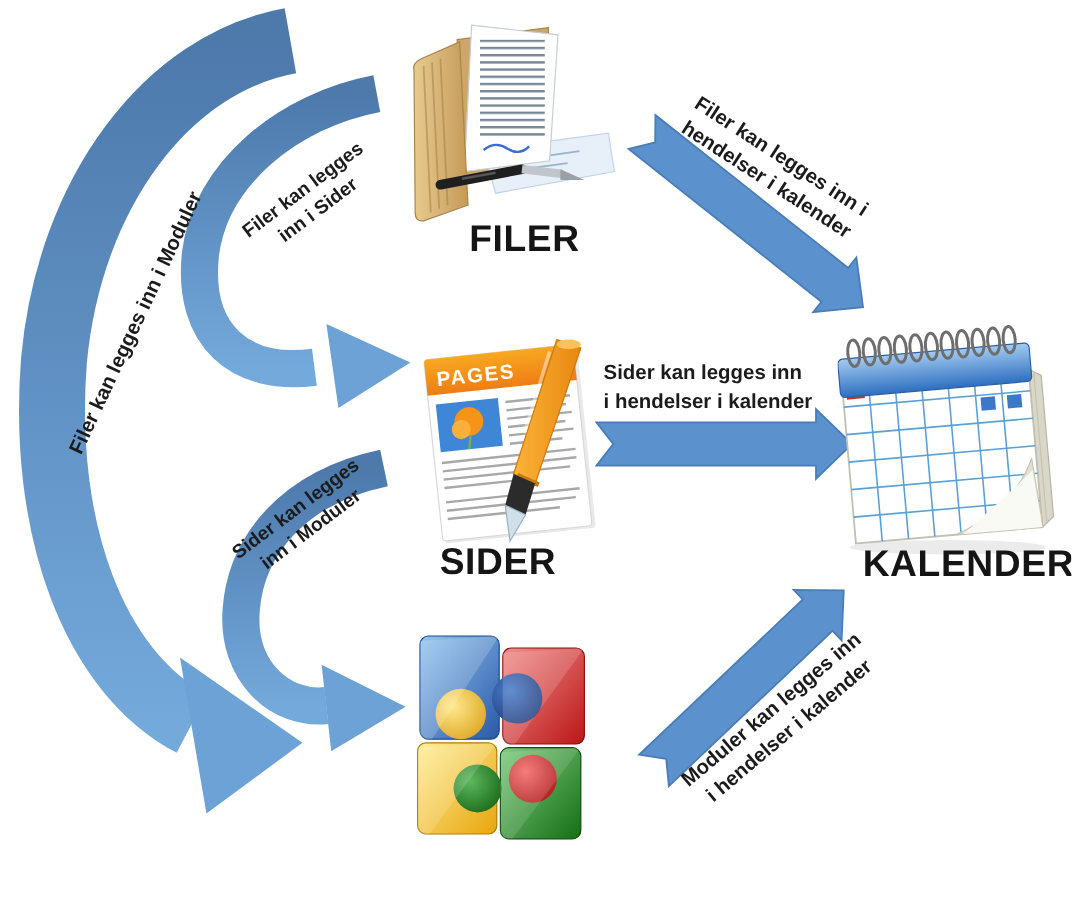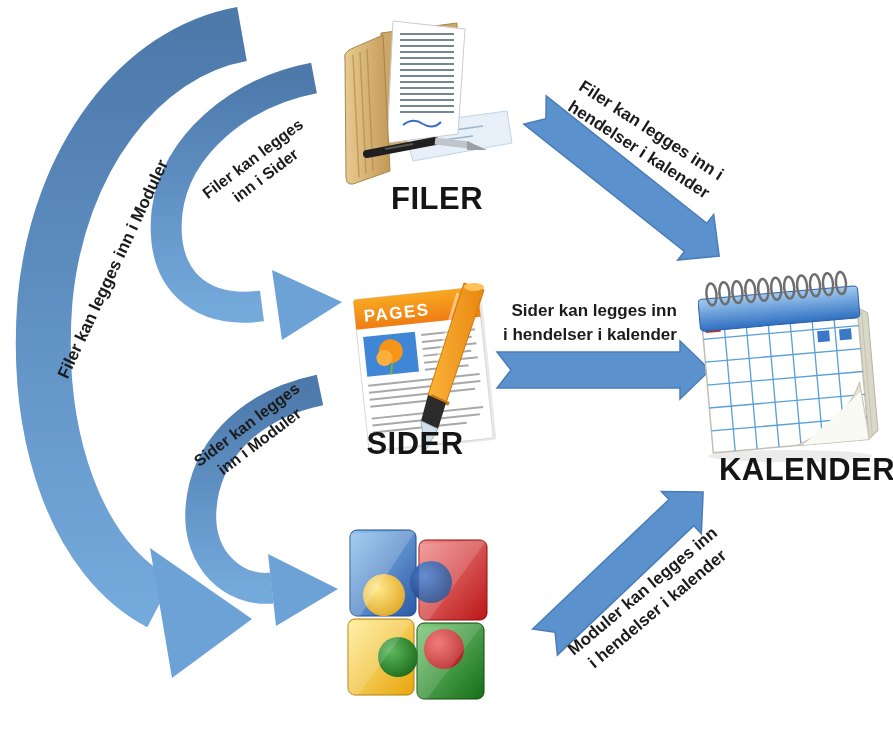--- a/index.html
+++ b/index.html
@@ -73,21 +73,21 @@
   <div class="edge-label" style="left:253px;top:433px;transform:translate(-50%,-50%) rotate(-37deg);">
     <div>Sider kan legges</div>
     <div>inn i Moduler</div>
   </div>
 
   <div class="edge-label big" style="left:645px;top:140px;transform:translate(-50%,-50%) rotate(33deg);">
     <div>Filer kan legges inn i</div>
     <div>hendelser i kalender</div>
   </div>
 
-  <div class="edge-label big" style="left:503px;top:299px;transform:none;text-align:right;line-height:24px;">
+  <div class="edge-label big" style="left:503px;top:299px;transform:none;text-align:left;line-height:24px;">
     <div>Sider kan legges inn</div>
     <div>i hendelser i kalender</div>
   </div>
 
   <div class="edge-label big" style="left:650px;top:600px;transform:translate(-50%,-50%) rotate(-40deg);">
     <div>Moduler kan legges inn</div>
     <div>i hendelser i kalender</div>
   </div>
 
   <svg class="icon" style="left:333px;top:3px" width="180" height="185" viewBox="0 0 180 185">
@@ -276,20 +276,20 @@
       </g>
 
       <path d="M92,180 C120,170 148,150 160,122 L164,172 Q164,180 156,180 Z" fill="#e4e1d2" stroke="#c8c4b4" stroke-width="1"></path>
       <path d="M98,180 C122,162 146,144 160,132 L164,180 Z" fill="#fafaf4"></path>
     </g>
   </svg>
 
   <div class="node-label" style="left:437px;top:199px;">
     <span>FILER</span>
   </div>
-  <div class="node-label" style="left:415px;top:444px;">
+  <div class="node-label" style="left:415px;top:468px;">
     <span>SIDER</span>
   </div>
   <div class="node-label" style="left:797px;top:470px;margin-left:10px;">
     <span>KALENDER</span>
   </div>
 
 </div>
 
 </body></html>

